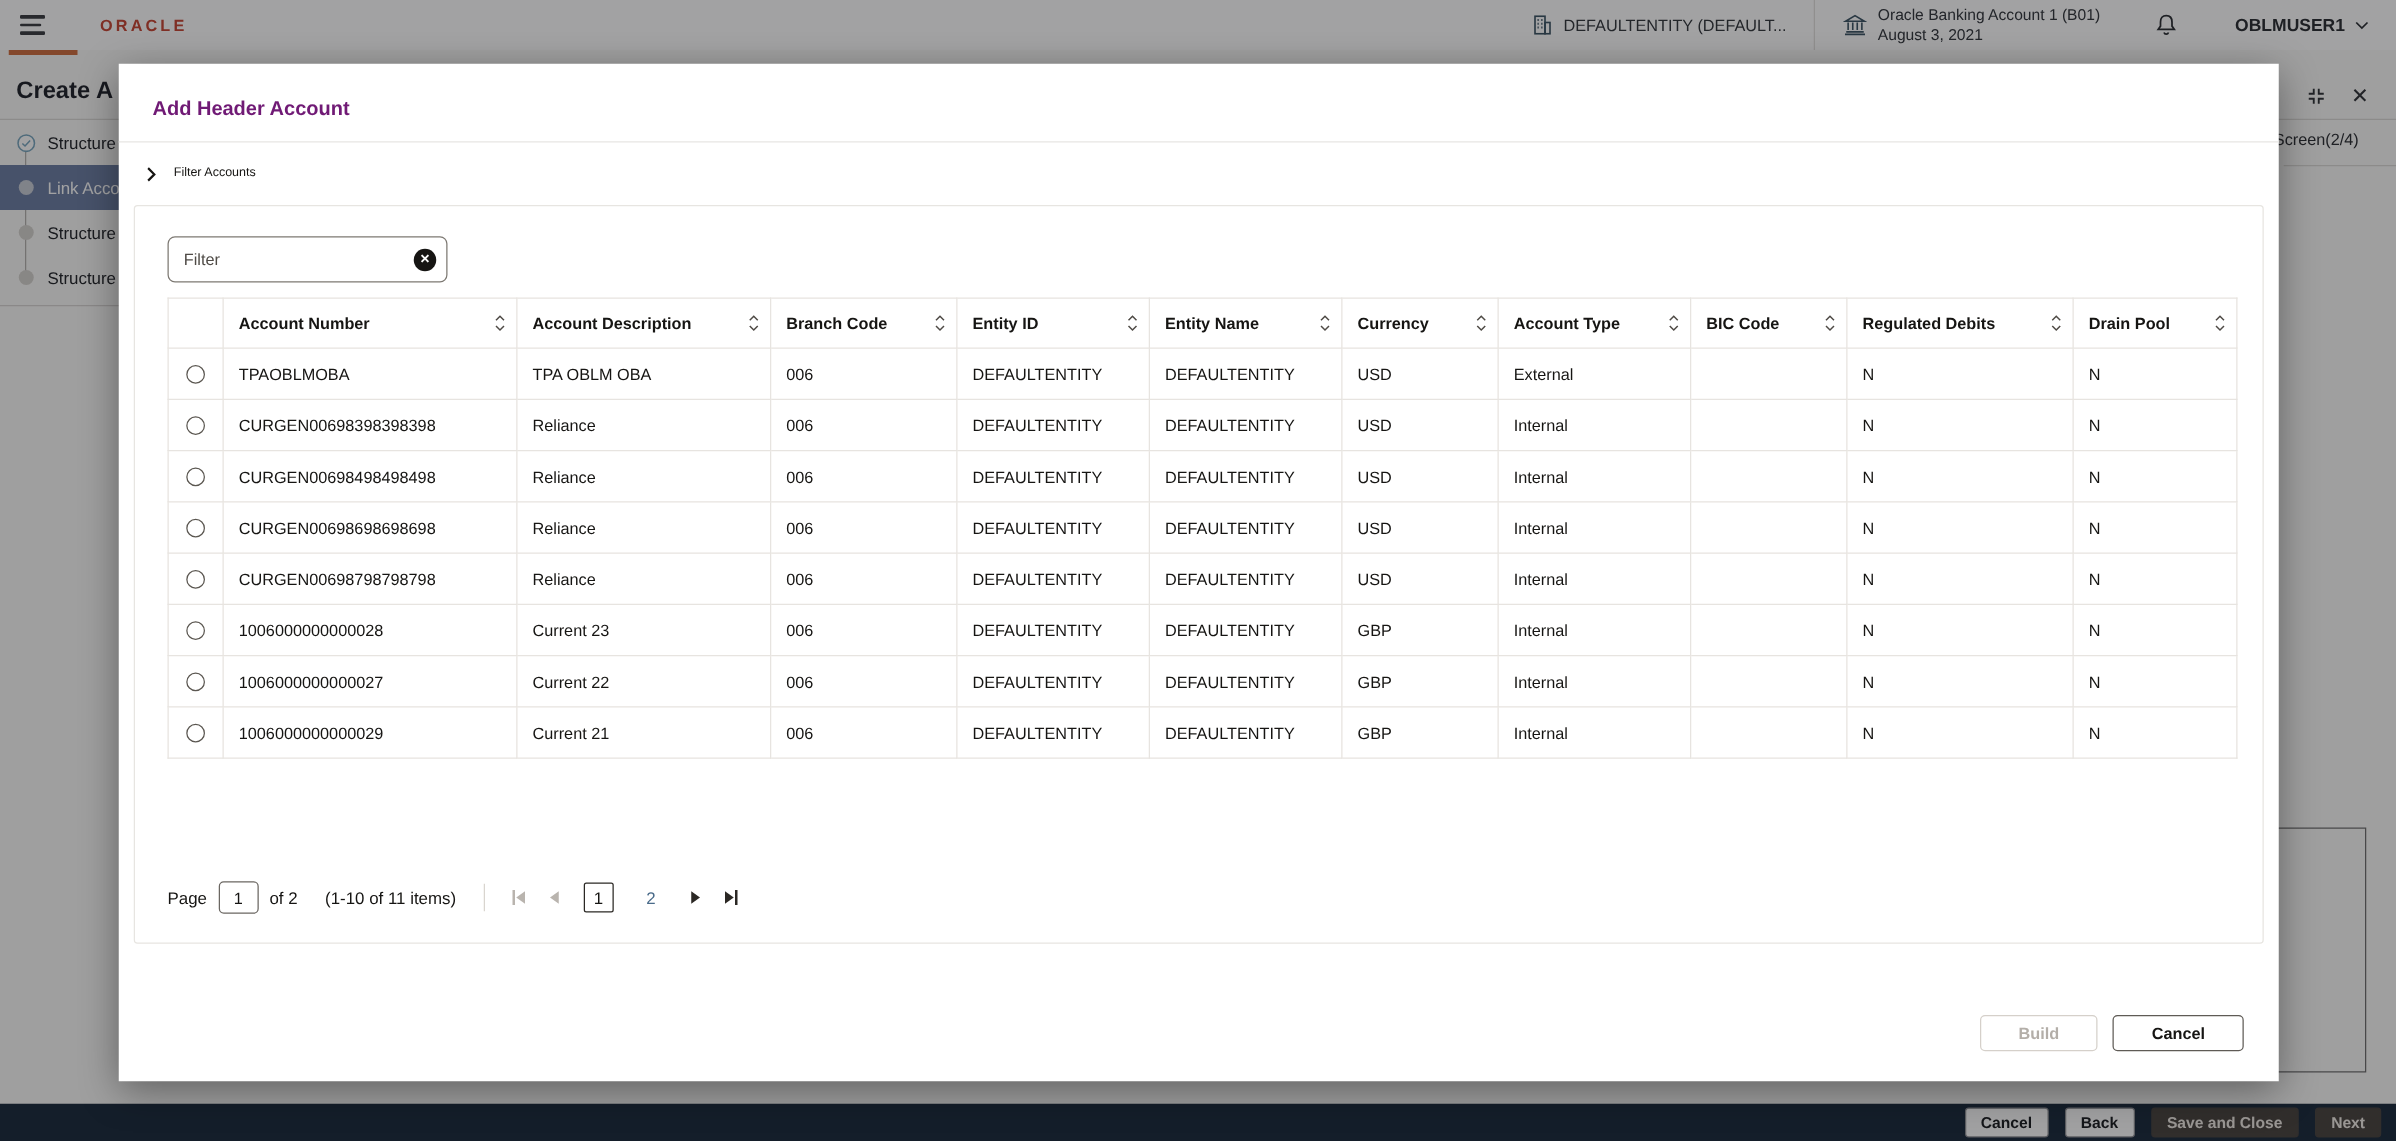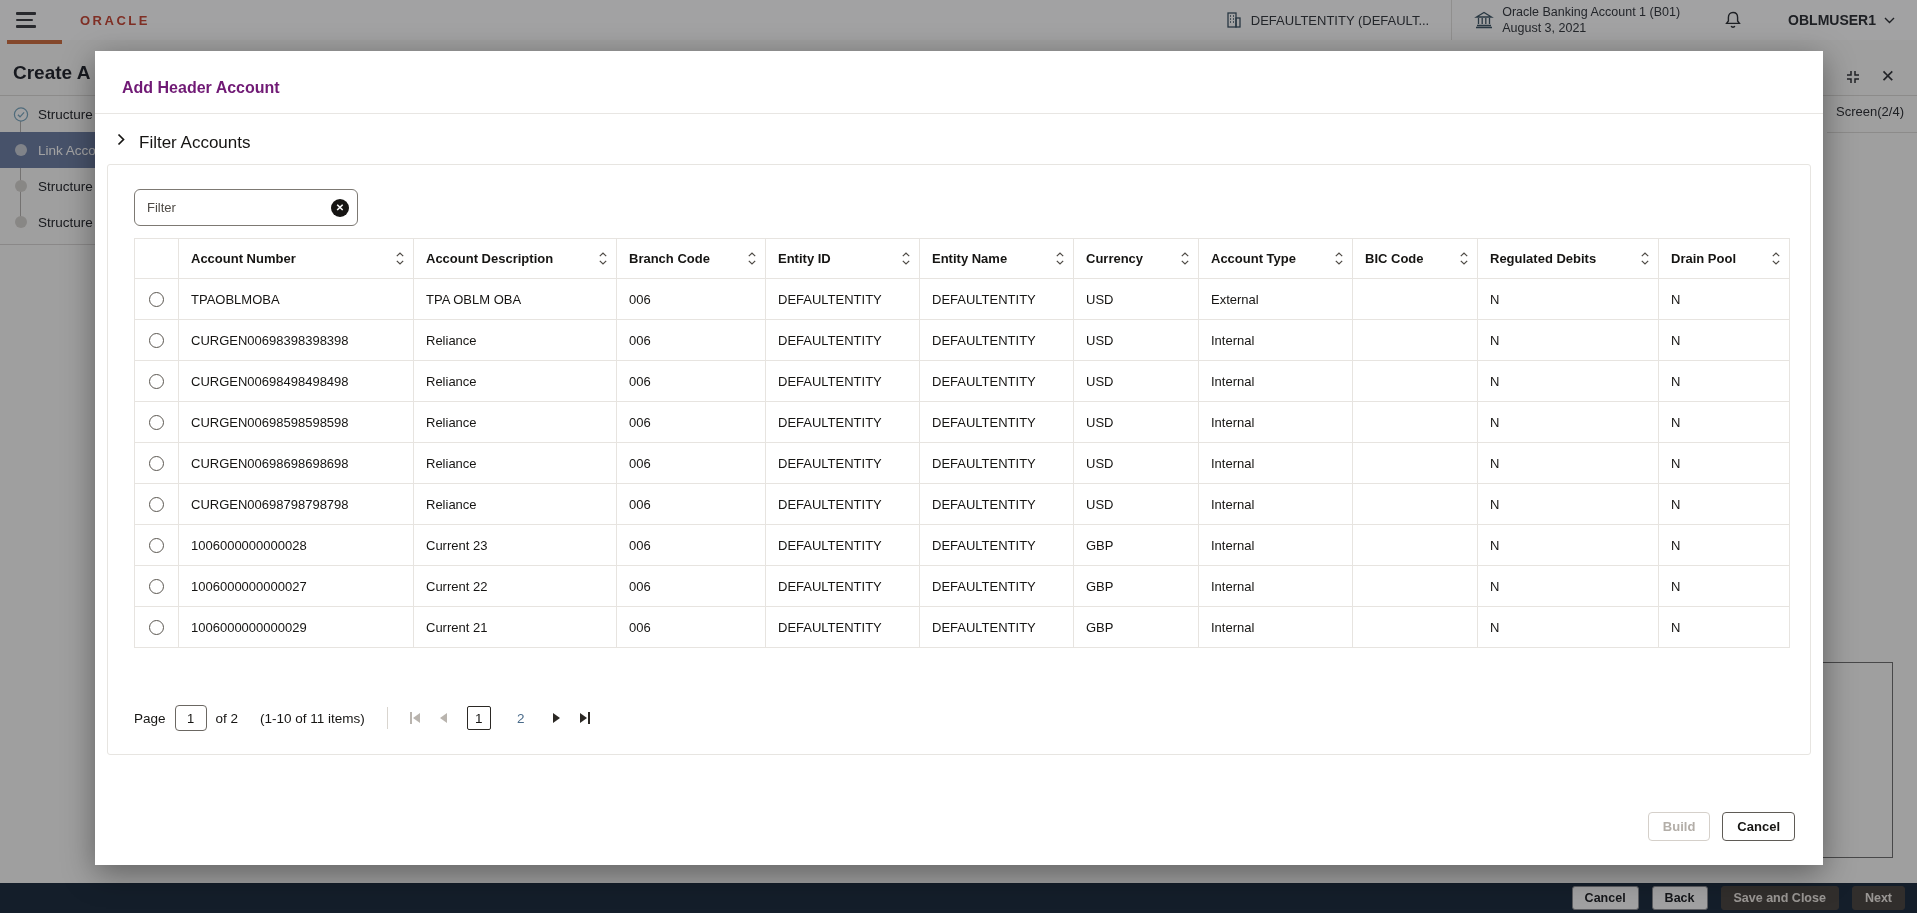--- a/index.html
+++ b/index.html
@@ -22,21 +22,21 @@
   .bank-lines { line-height:1.3; font-size:12.5px; color:#33373d; }
   .bell { margin:0 46px 0 44px; cursor:pointer; }
   .user { display:flex; align-items:center; gap:8px; font-size:14px; font-weight:600; color:#2b2e33; cursor:pointer; }
 
   .accent-strip { position:absolute; top:40px; left:7px; width:55px; height:4px; background:#cf6f3f; z-index:1; }
 
   .page-title { position:absolute; top:62px; left:13px; font-size:19px; font-weight:700; color:#1f232b; z-index:1; white-space:nowrap; }
   .title-icons { position:absolute; top:66px; right:22px; display:flex; align-items:center; gap:20px; z-index:1; color:#2f3237; }
   .title-icons .x { font-size:17px; cursor:pointer; }
   .div-a { position:absolute; top:95px; left:0; right:0; height:1px; background:#dcdad7; z-index:1; }
-  .screen-indicator { position:absolute; top:104px; right:13px; font-size:13px; color:#2b2e33; z-index:1; }
+  .screen-indicator { position:absolute; top:104px; right:30px; font-size:13px; color:#2b2e33; z-index:1; }
   .div-b { position:absolute; top:132px; right:0; width:90px; height:1px; background:#dcdad7; z-index:1; }
 
   .stepper { position:absolute; top:96px; left:0; width:300px; z-index:1; }
   .stepper .connector { position:absolute; left:20px; top:20px; bottom:18px; width:1px; background:#b5b2ae; }
   .step { position:relative; height:36px; display:flex; align-items:center; padding-left:13px; font-size:13.5px; color:#23262b; cursor:pointer; }
   .step.active { background:#6d7fa3; color:#ffffff; }
   .step-icon { width:16px; height:16px; display:flex; align-items:center; justify-content:center; margin-right:9px; flex:0 0 16px; }
   .dot { width:12px; height:12px; border-radius:50%; background:#d6d3cf; }
   .step.active .dot { background:#c9cdd6; }
   .div-c { position:absolute; top:244px; left:0; width:300px; height:1px; background:#d8d6d3; z-index:1; }
@@ -45,21 +45,21 @@
   .page-footer { position:absolute; bottom:0; left:0; right:0; height:30px; background:#1b2a3c; display:flex; align-items:center; justify-content:flex-end; gap:13px; padding-right:12px; z-index:1; }
   .pf-btn { height:24px; padding:0 12px; font-size:12.5px; font-weight:600; border-radius:3px; cursor:pointer; font-family:inherit; }
   .pf-light { background:#fdfdfd; border:1px solid #8f9095; color:#1b1d21; }
   .pf-dark { background:#494440; border:1px solid #494440; color:#f1ece6; }
 
   
   .overlay { position:absolute; inset:0; background:rgba(10,10,12,0.38); z-index:50; }
   .modal { position:absolute; left:95px; top:51px; width:1728px; height:814px; background:#ffffff; z-index:100; box-shadow:0 8px 30px rgba(0,0,0,0.4); }
   .modal-title { font-size:16px; font-weight:700; color:#701a75; padding:28px 0 0 27px; }
   .modal-title-div { margin-top:16px; height:1px; background:#e8e6e3; }
-  .filter-section { display:flex; align-items:flex-start; gap:13px; margin:19px 0 0 22px; font-size:17px; color:#161513; cursor:pointer; width:220px; }
+  .filter-section { display:flex; align-items:flex-start; gap:13px; margin:19px 0 0 22px; font-size:10px; color:#161513; cursor:pointer; width:220px; }
 
   .panel { position:absolute; left:12px; right:12px; top:113px; height:591px; border:1px solid #e7e5e1; border-radius:3px; }
   .filter-input-wrap { position:absolute; left:26px; top:24px; width:224px; height:37px; }
   .filter-input { width:100%; height:100%; border:1px solid #7d7973; border-radius:6px; padding:0 36px 0 12px; font-size:13px; color:#161513; font-family:inherit; outline:none; background:#fff; }
   .filter-input::placeholder { color:#4f4b46; opacity:1; }
   .clear-btn { position:absolute; right:9px; top:9.5px; width:18px; height:18px; border-radius:50%; background:#161513; color:#ffffff; display:flex; align-items:center; justify-content:center; font-size:10px; font-weight:700; cursor:pointer; line-height:1; }
 
   .table-wrap { position:absolute; left:26px; right:26px; top:73px; }
   table { width:100%; border-collapse:collapse; table-layout:fixed; font-size:13px; color:#161513; }
   th, td { border:1px solid #e7e4e0; overflow:hidden; white-space:nowrap; }
@@ -79,21 +79,21 @@
   .pg-num.current { border:1px solid #2b2824; color:#161513; border-radius:2px; }
   .tri { width:0; height:0; border-top:5px solid transparent; border-bottom:5px solid transparent; }
   .tri.left  { border-right:7px solid #2b2824; }
   .tri.right { border-left:7px solid #2b2824; }
   .tri.dis.left { border-right-color:#b9b4ae; }
   .bar { width:2px; height:12px; background:#2b2824; }
   .bar.dis { background:#b9b4ae; }
   .firstlast { gap:1px; display:flex; align-items:center; }
 
   .modal-footer { position:absolute; right:28px; bottom:24px; display:flex; gap:12px; }
-  .m-btn { height:29px; padding:0 14px; border-radius:4px; font-size:13px; font-family:inherit; background:#fff; }
+  .m-btn { height:29px; padding:0 30px; border-radius:4px; font-size:13px; font-family:inherit; background:#fff; }
   .m-btn.disabled { border:1px solid #d5d0ca; color:#b3aea8; font-weight:600; cursor:default; }
   .m-btn.cancel { border:1px solid #5f5b56; color:#161513; font-weight:700; cursor:pointer; }
 
   svg { display:block; }
 </style>
 </head>
 <body>
 
 <header class="topbar">
   <div class="hamburger">
@@ -363,33 +363,20 @@
               <td>DEFAULTENTITY</td>
               <td>USD</td>
               <td>Internal</td>
               <td></td>
               <td>N</td>
               <td>N</td>
             </tr>
             <tr>
               <td class="radio-cell"><span class="radio"></span></td>
               <td>CURGEN00698498498498</td>
-              <td>Reliance</td>
-              <td>006</td>
-              <td>DEFAULTENTITY</td>
-              <td>DEFAULTENTITY</td>
-              <td>USD</td>
-              <td>Internal</td>
-              <td></td>
-              <td>N</td>
-              <td>N</td>
-            </tr>
-            <tr>
-              <td class="radio-cell"><span class="radio"></span></td>
-              <td>CURGEN00698598598598</td>
               <td>Reliance</td>
               <td>006</td>
               <td>DEFAULTENTITY</td>
               <td>DEFAULTENTITY</td>
               <td>USD</td>
               <td>Internal</td>
               <td></td>
               <td>N</td>
               <td>N</td>
             </tr>

